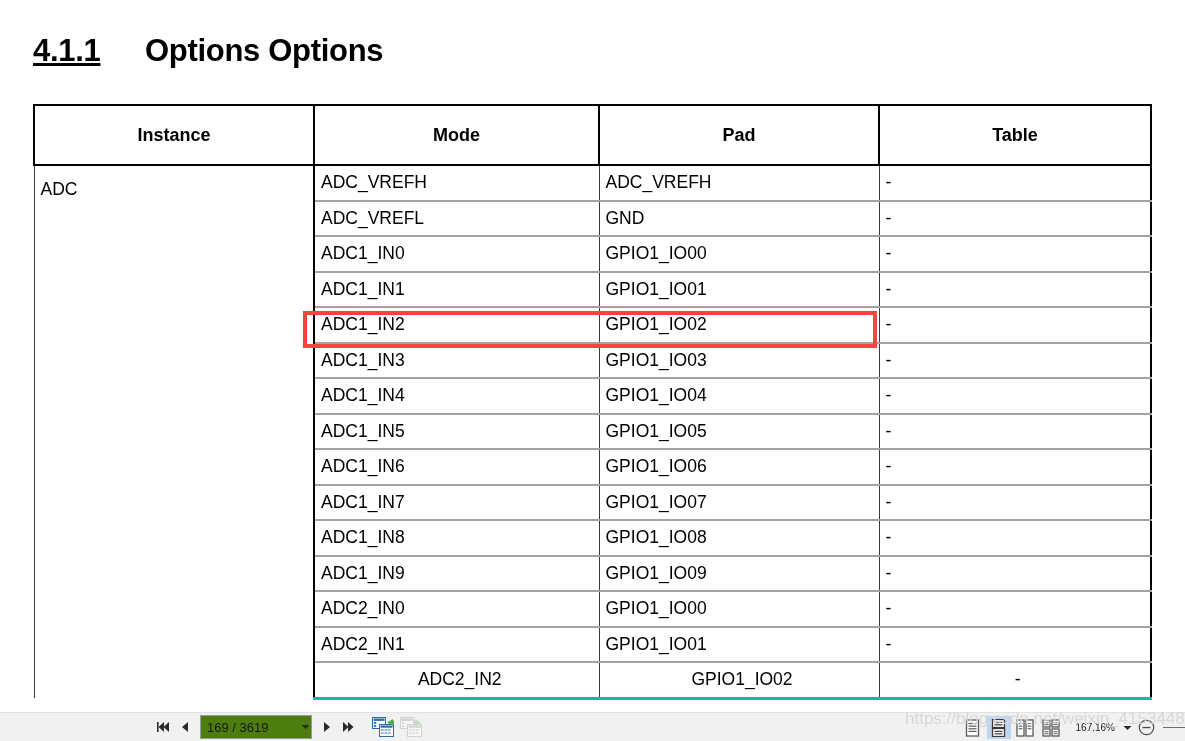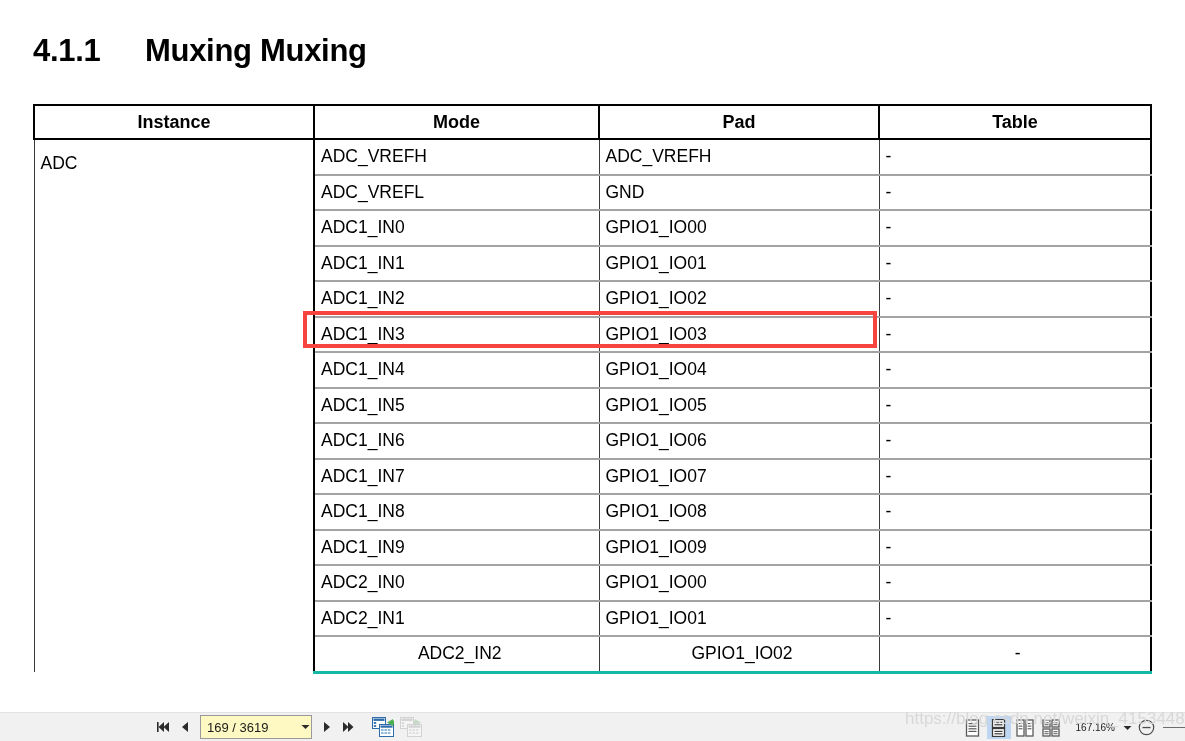--- a/index.html
+++ b/index.html
@@ -33,20 +33,21 @@
     top: 33px;
     font-size: 31px;
     font-weight: bold;
     color: #000000;
     letter-spacing: -0.3px;
     white-space: nowrap;
   }
   #doc-heading .hnum {
     display: inline-block;
     min-width: 112px;
+    text-decoration: underline;
   }
 
   
   #mux-table {
     position: absolute;
     left: 33px;
     top: 104px;
     width: 1117px;
     border-collapse: collapse;
     table-layout: fixed;
@@ -57,21 +58,21 @@
   #mux-table col.c-port     { width: 285px; }
   #mux-table col.c-pad      { width: 280px; }
   #mux-table col.c-mode     { width: 272px; }
 
   #mux-table th {
     border: 2px solid #000000;
     height: 32px;
     font-size: 18px;
     font-weight: bold;
     text-align: center;
-    padding: 0;
+    padding: 13px;
     line-height: 32px;
   }
 
   #mux-table td {
     border-left: 1px solid #3a3a3a;
     border-right: 1px solid #3a3a3a;
     border-bottom: 2px solid #a3a3a3;
     border-top: none;
     height: 33.5px;
     padding: 0 0 0 6px;
@@ -158,21 +159,21 @@
     margin: 0 1px;
     cursor: default;
   }
   .tb-btn svg { display: block; }
 
   #page-input-wrap {
     display: flex;
     align-items: center;
     width: 112px;
     height: 24px;
-    background: #fef9c3;
+    background: #4d7c0f;
     border: 1px solid #9a9a9a;
     margin: 0 4px;
     box-sizing: border-box;
   }
   #page-input {
     border: none;
     outline: none;
     background: transparent;
     font-family: "Liberation Sans", sans-serif;
     font-size: 13px;
@@ -224,21 +225,21 @@
     pointer-events: none;
     z-index: 5;
   }
 </style>
 </head>
 <body>
 
 <div id="page-area">
 
   <div id="doc-heading">
-    <span class="hnum">4.1.1</span><span>Muxing Muxing</span>
+    <span class="hnum">4.1.1</span><span>Options Options</span>
   </div>
 
   <table id="mux-table">
     <colgroup>
       <col class="c-instance">
         <col class="c-port">
         <col class="c-pad">
         <col class="c-mode">
     </colgroup>
     <thead>

